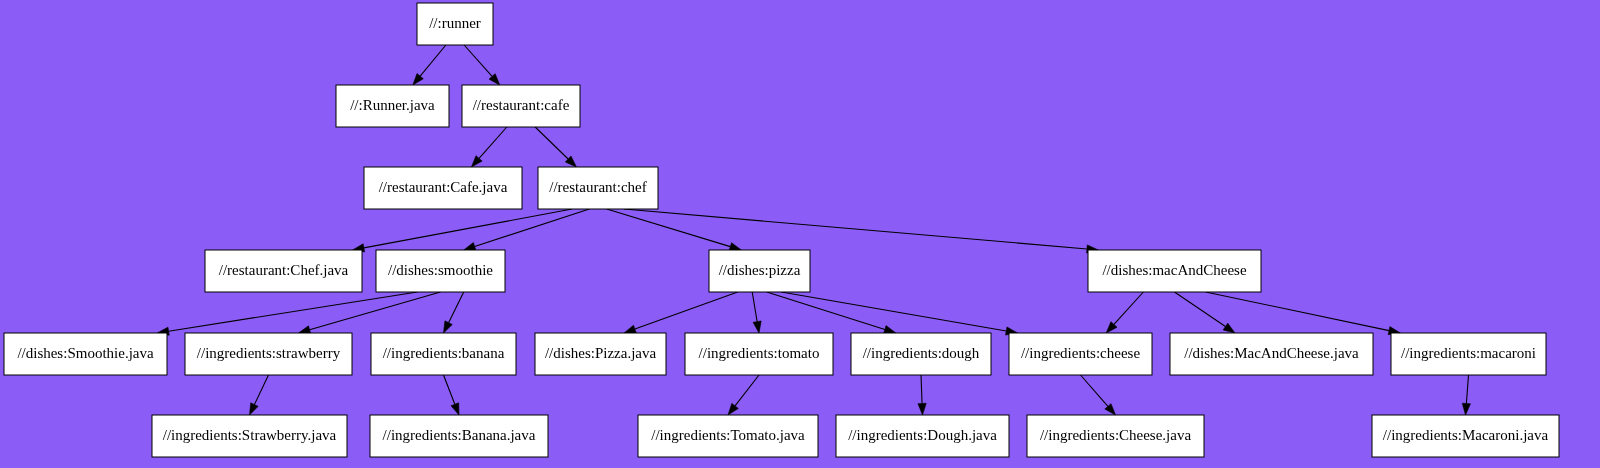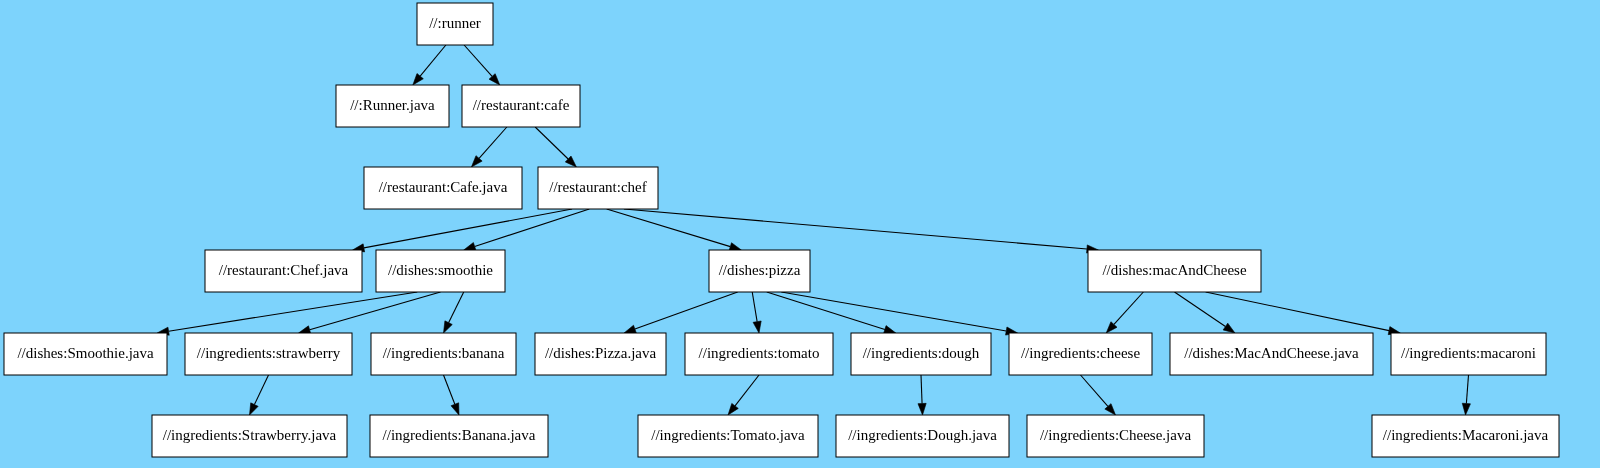--- a/index.html
+++ b/index.html
@@ -10,21 +10,21 @@
   body {
     width: 1600px;
     height: 468px;
     font-family: "Liberation Serif", "DejaVu Serif", serif;
     overflow: hidden;
   }
   #graph-root {
     position: relative;
     width: 1600px;
     height: 468px;
-    background: #7dd3fc;
+    background: #8b5cf6;
   }
   svg#graph-svg {
     position: absolute;
     left: 0;
     top: 0;
     width: 1600px;
     height: 468px;
     display: block;
   }
   .node-box {

